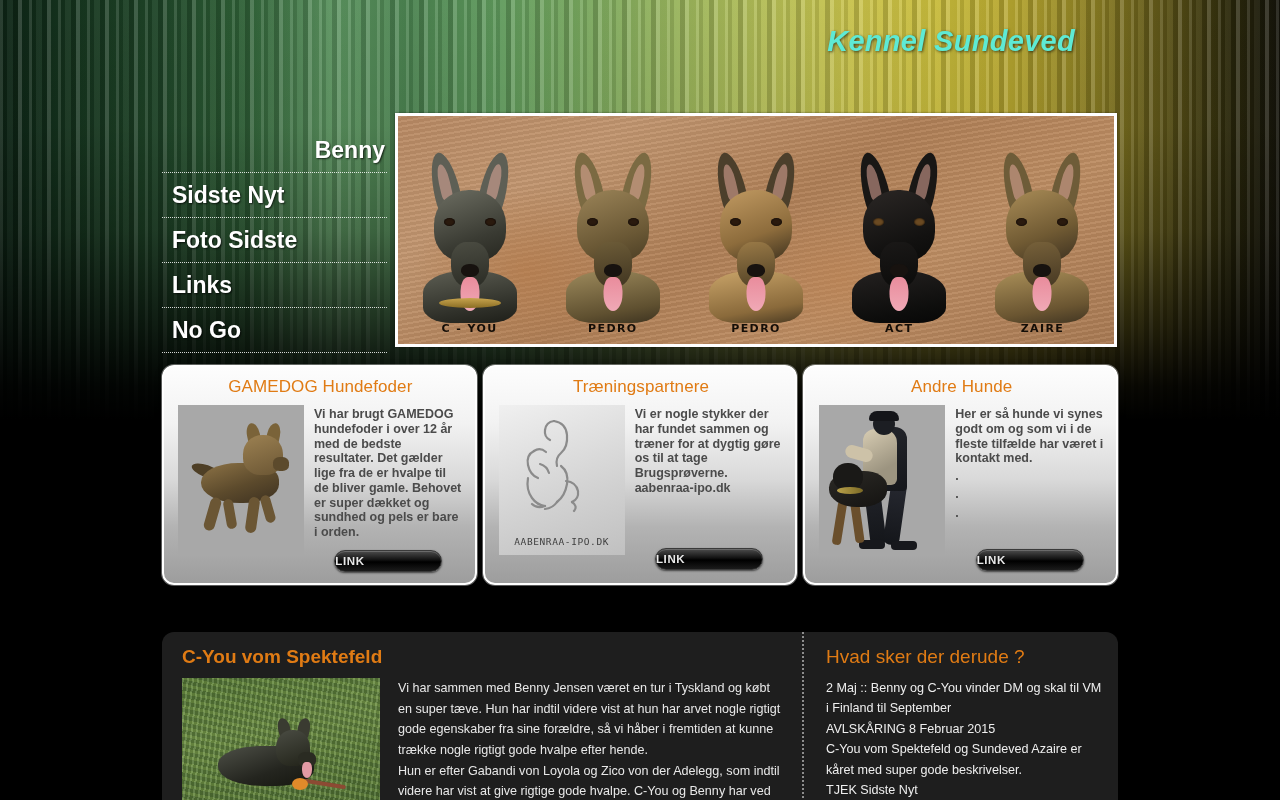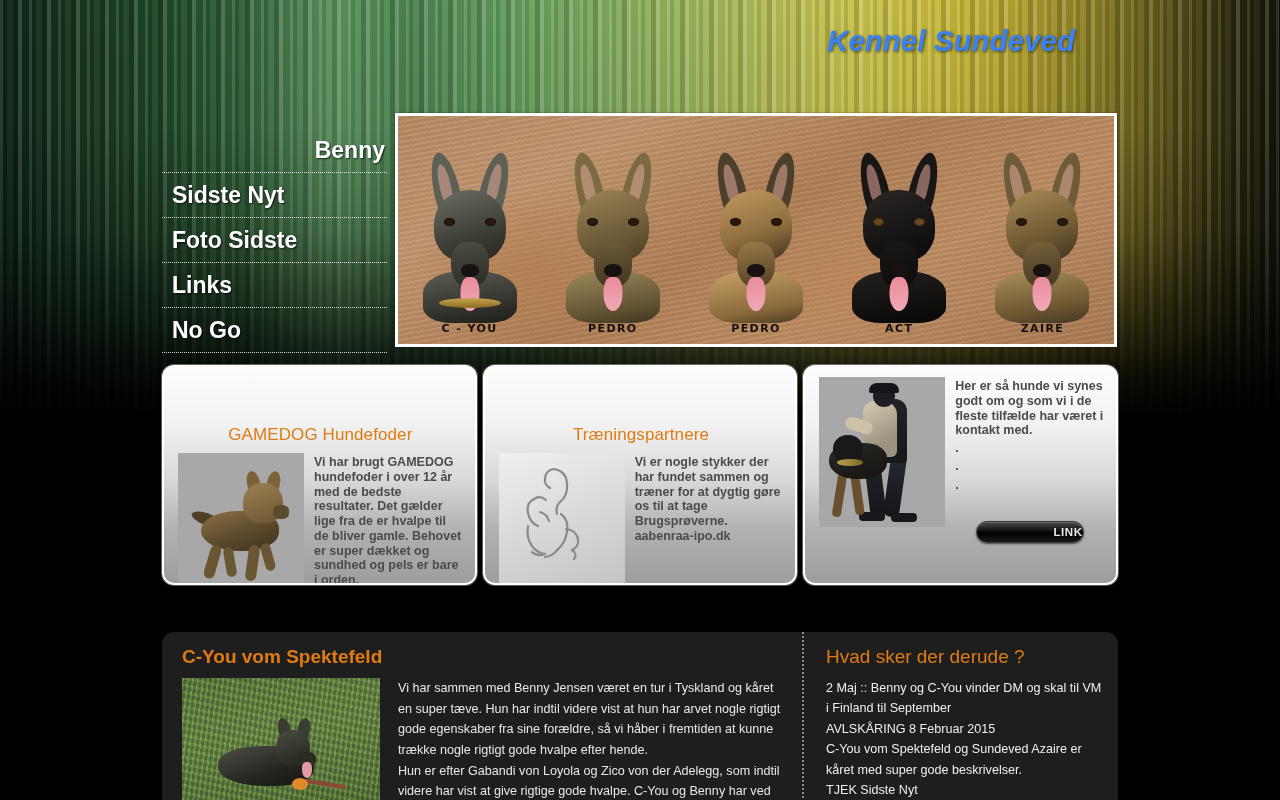--- a/index.html
+++ b/index.html
@@ -34,21 +34,21 @@
     background:linear-gradient(180deg,
       rgba(0,0,0,0) 0%, rgba(0,0,0,0.05) 30%, rgba(0,0,0,0.25) 55%,
       rgba(0,0,0,0.65) 78%, rgba(0,0,0,0.92) 92%, #000 100%);
   }
 
   
   #site-title {
     position:absolute; left:0; top:25px; width:1075px;
     text-align:right;
     font-size:29px; font-weight:bold; font-style:italic;
-    color:#3b82f6;
+    color:#5eead4;
     text-shadow:1px 1px 3px rgba(0,0,0,0.6);
     z-index:6; letter-spacing:0.3px;
   }
 
   
   #nav { position:absolute; left:162px; top:128px; width:225px; z-index:6; }
   .nav-item {
     position:relative;
     height:45px;
     border-bottom:1px dotted rgba(255,255,255,0.82);
@@ -148,40 +148,40 @@
   }
   .card {
     position:relative; flex:1;
     border:2px solid #ffffff; border-radius:12px;
     background:linear-gradient(180deg,#fdfdfd 0%, #f2f2f2 26%, #d9d9d9 52%, #b3b3b3 74%, #9d9d9d 100%);
     box-shadow:0 0 0 1px rgba(255,255,255,0.35), 0 2px 6px rgba(0,0,0,0.5);
     overflow:hidden; padding:10px 12px 10px 14px;
   }
   .card-title {
     text-align:center; color:#e07b14;
-    font-size:17px; font-weight:normal; margin-bottom:8px; letter-spacing:0.1px;margin-top:48px;
+    font-size:17px; font-weight:normal; margin-bottom:8px; letter-spacing:0.1px;
   }
   .card-body { display:flex; gap:10px; }
   .card-thumb {
     width:126px; height:150px; flex:0 0 126px;
     background:#a8a8a8; position:relative; overflow:hidden;
   }
   .card-text {
     flex:1; font-size:12.5px; font-weight:bold; color:#4b4b4b;
     line-height:1.18; padding-top:2px;
   }
   .card-dots { line-height:1.3; font-size:12.5px; }
   .link-btn {
     display:block; margin:10px auto 0; width:108px; height:22px;
     border-radius:11px;
     background:linear-gradient(180deg,#4d4d4d 0%, #111 45%, #000 55%, #1b1b1b 100%);
     color:#e9e9e9; font-size:11.5px; font-weight:bold; letter-spacing:0.6px;
     border:1px solid #3a3a3a; cursor:pointer;
     box-shadow:0 1px 2px rgba(0,0,0,0.6), inset 0 1px 0 rgba(255,255,255,0.18);
-    line-height:20px; text-align:right;
+    line-height:20px; text-align:left;
   }
   .card.c2 .link-btn { margin-top:52px; }
   .card.c3 .link-btn { margin-top:28px; }
 
   
   .art-run { position:absolute; left:50%; transform:translateX(-50%); top:16px; width:92px; height:120px; }
   .art-run .body { position:absolute; left:6px; top:42px; width:78px; height:40px; border-radius:48% 42% 46% 50%; background:linear-gradient(160deg,#8d7346,#5c4a2c 55%,#3c3020); }
   .art-run .hd { position:absolute; left:48px; top:14px; width:40px; height:40px; border-radius:48% 48% 42% 42%; background:linear-gradient(160deg,#9c8152,#6b5634); }
   .art-run .er { position:absolute; top:2px; width:13px; height:24px; border-radius:50% 50% 18% 18%; background:#7a6339; }
   .art-run .er.a { left:52px; transform:rotate(-12deg); }
@@ -425,20 +425,21 @@
         </div>
       </div>
       <div class="card-right" style="flex:1;">
         <div class="card-text">Vi er nogle stykker der har fundet sammen og træner for at dygtig gøre os til at tage Brugsprøverne. aabenraa-ipo.dk</div>
         <button class="link-btn">LINK</button>
       </div>
     </div>
   </div>
 
   <div class="card c3">
+    <div class="card-title">Andre Hunde</div>
     <div class="card-body">
       <div class="card-thumb">
         <div class="art-bite">
           <div class="man-legL"></div>
             <div class="man-legR"></div>
           <div class="shoeL"></div>
             <div class="shoeR"></div>
           <div class="man-jacket"></div>
             <div class="man-torso"></div>
           <div class="man-arm"></div>
@@ -475,21 +476,21 @@
           <div class="er2 a"></div>
             <div class="er2 b"></div>
           <div class="hd2"></div>
             <div class="mz2"></div>
             <div class="tng"></div>
           <div class="leash"></div>
             <div class="toy"></div>
         </div>
       </div>
       <div class="bl-text">
-        <div>Vi har sammen med Benny Jensen været en tur i Tyskland og kåret en super tæve. Hun har indtil videre vist at hun har arvet nogle rigtigt gode egenskaber  fra sine forældre, så vi håber i fremtiden at kunne trække nogle rigtigt gode hvalpe efter hende.</div>
+        <div>Vi har sammen med Benny Jensen været en tur i Tyskland og købt en super tæve. Hun har indtil videre vist at hun har arvet nogle rigtigt gode egenskaber  fra sine forældre, så vi håber i fremtiden at kunne trække nogle rigtigt gode hvalpe efter hende.</div>
         <div>Hun  er  efter Gabandi von Loyola og Zico von der Adelegg, som indtil videre har vist at give rigtige gode hvalpe. C-You og Benny har  ved DM/VM Udt. opnået en 1 og 2 plads er kvalificeret til DM og ligger en en</div>
       </div>
     </div>
 
   </div>
 
   <div id="bottom-right">
     <div class="sect-title">Hvad sker der derude ?</div>
     <div class="news-line">2 Maj :: Benny og C-You vinder DM og skal til VM i Finland til September</div>
     <div class="news-line">AVLSKÅRING 8 Februar 2015</div>

